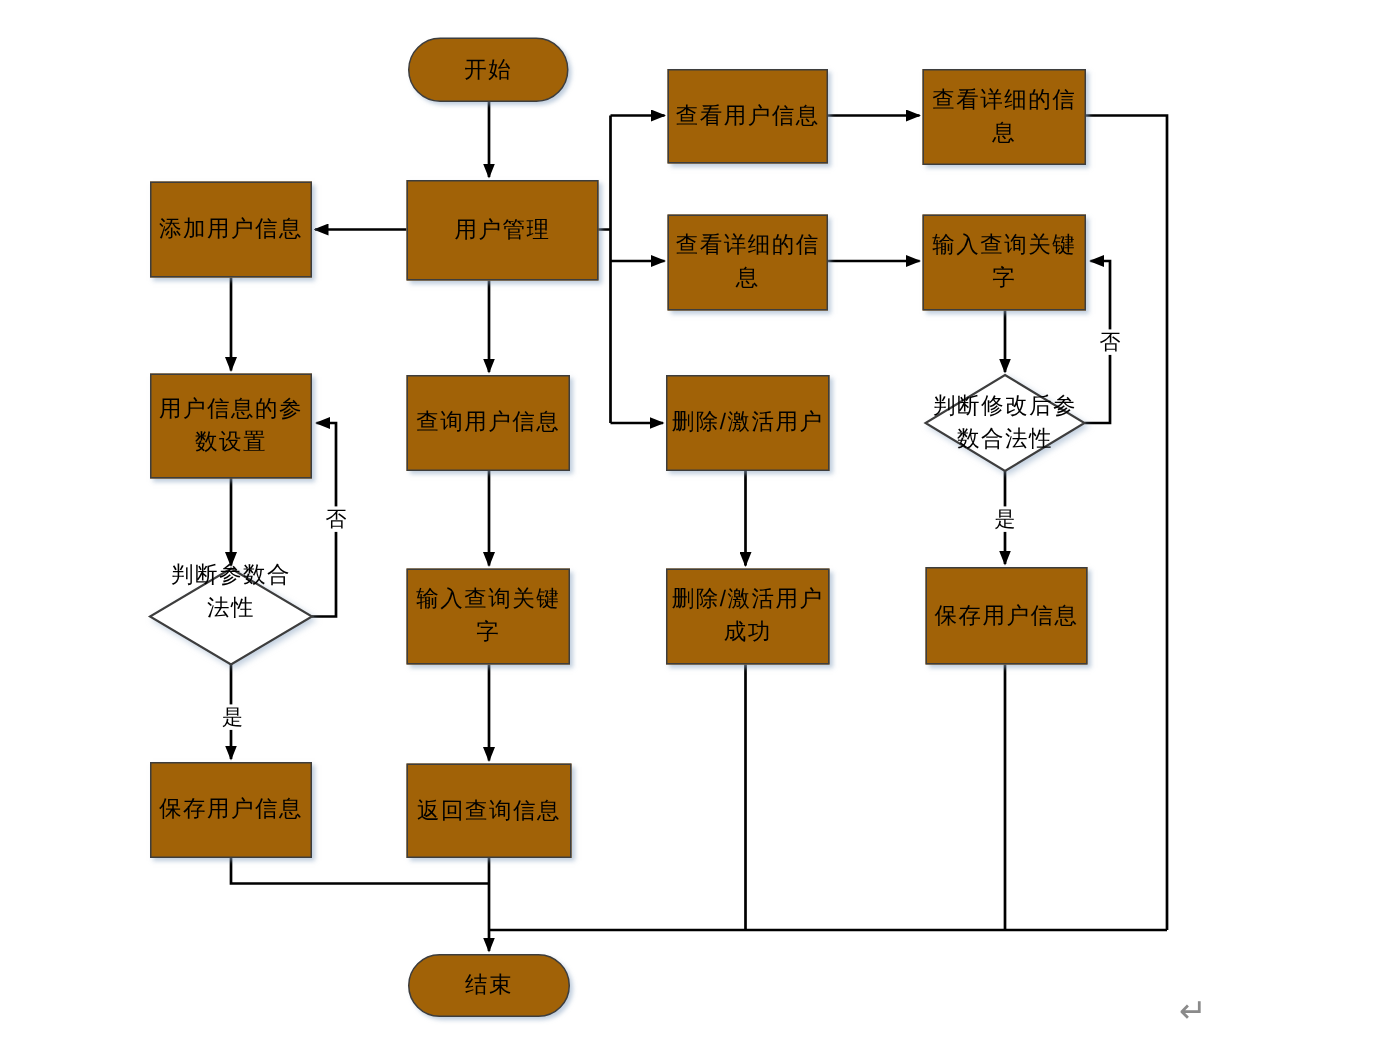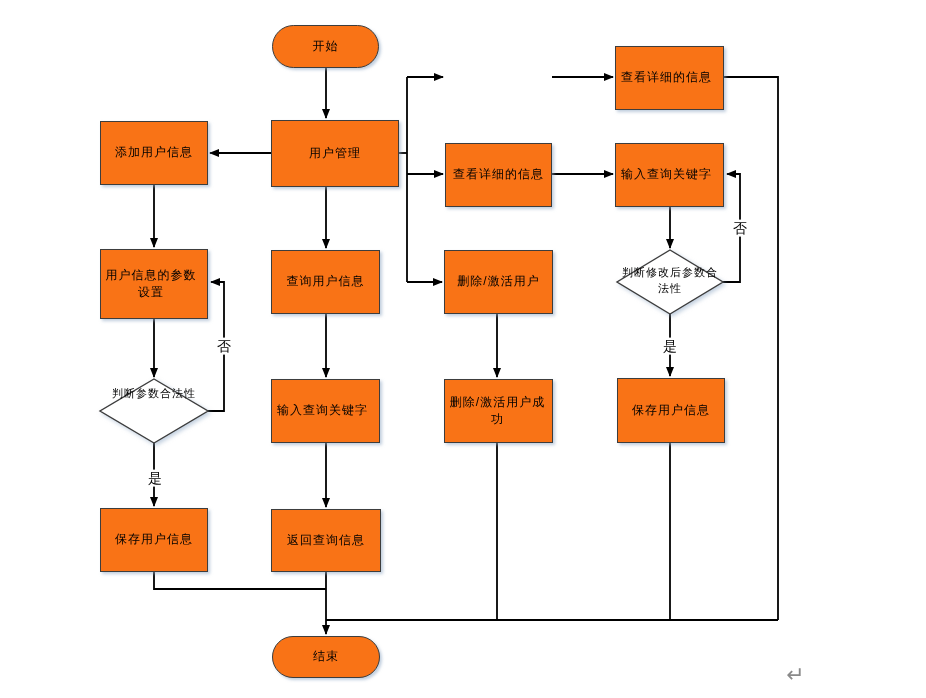--- a/index.html
+++ b/index.html
@@ -7,29 +7,29 @@
     position:relative;width:926px;height:698px;background:#ffffff;overflow:hidden;
     font-family:"Liberation Sans","DejaVu Sans",sans-serif;color:#000;
   }
   .edges{position:absolute;left:0;top:0;width:926px;height:698px;}
   .edges path, .edges polyline{fill:none;stroke:#000;stroke-width:1.8;}
   .edges polygon.diamond{
     fill:#ffffff;stroke:#3d3d3d;stroke-width:1.4;
     filter:drop-shadow(2px 2px 2px rgba(140,165,195,.55));
   }
   .node{
-    position:absolute;display:flex;align-items:center;
-    background:#f97316;border:1.4px solid #3d3d3d;box-sizing:border-box;
+    position:absolute;display:flex;align-items:center;justify-content:center;
+    background:#a16207;border:1.4px solid #3d3d3d;box-sizing:border-box;
     box-shadow:2px 2px 3px rgba(140,165,195,.55);
-    font-size:12px;letter-spacing:1px;line-height:1.45;text-align:center;
+    font-size:15px;letter-spacing:1px;line-height:1.45;text-align:center;
   }
   .stadium{border-radius:22px;}
   .dlabel{
     position:absolute;display:flex;align-items:center;justify-content:center;
-    font-size:11px;letter-spacing:1px;line-height:1.45;text-align:center;background:transparent;font-family:Liberation Mono, monospace;
+    font-size:15px;letter-spacing:1px;line-height:1.45;text-align:center;background:transparent;
   }
   .lbl{display:block;width:100%;text-align:center;}
   .edge-label{
     position:absolute;transform:translate(-50%,-50%);
     background:#ffffff;padding:0 1px;font-size:14px;line-height:1.2;
   }
   .return-mark{
     position:absolute;left:786px;top:662px;font-size:22px;color:#8a8a8a;
     font-family:"DejaVu Sans",sans-serif;
   }
@@ -123,20 +123,23 @@
   </div>
 
   <div class="node" style="left:271px;top:379px;width:109px;height:64px">
     <span class="lbl" style="width:101px">输入查询关键字</span>
   </div>
 
   <div class="node" style="left:271px;top:509px;width:110px;height:63px">
     <span class="lbl">返回查询信息</span>
   </div>
 
+  <div class="node" style="left:445px;top:46px;width:107px;height:63px">
+    <span class="lbl">查看用户信息</span>
+  </div>
 
   <div class="node" style="left:615px;top:46px;width:109px;height:64px">
     <span class="lbl" style="width:101px">查看详细的信息</span>
   </div>
 
   <div class="node" style="left:445px;top:143px;width:107px;height:64px">
     <span class="lbl">查看详细的信息</span>
   </div>
 
   <div class="node" style="left:615px;top:143px;width:109px;height:64px">

